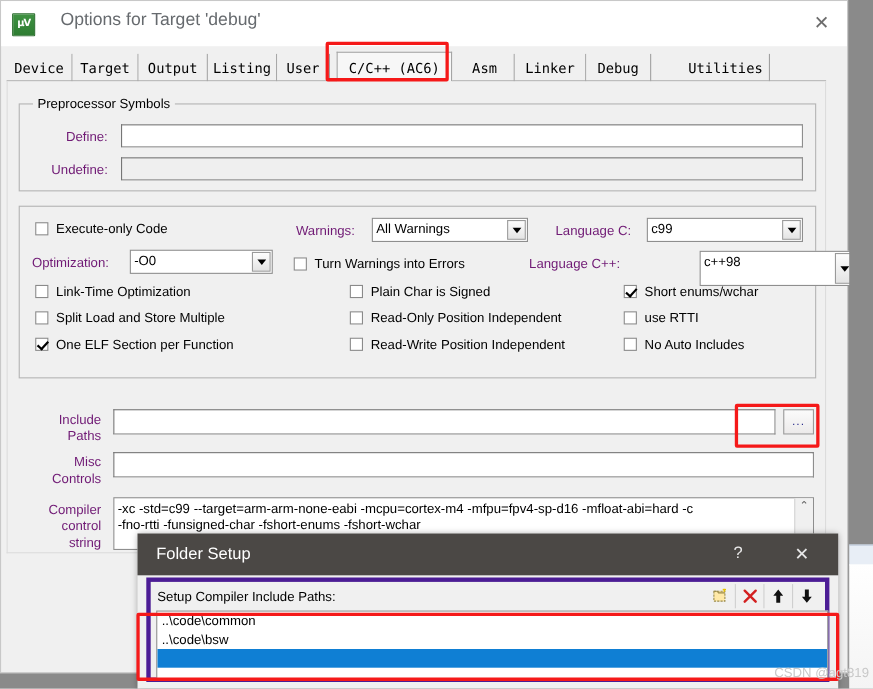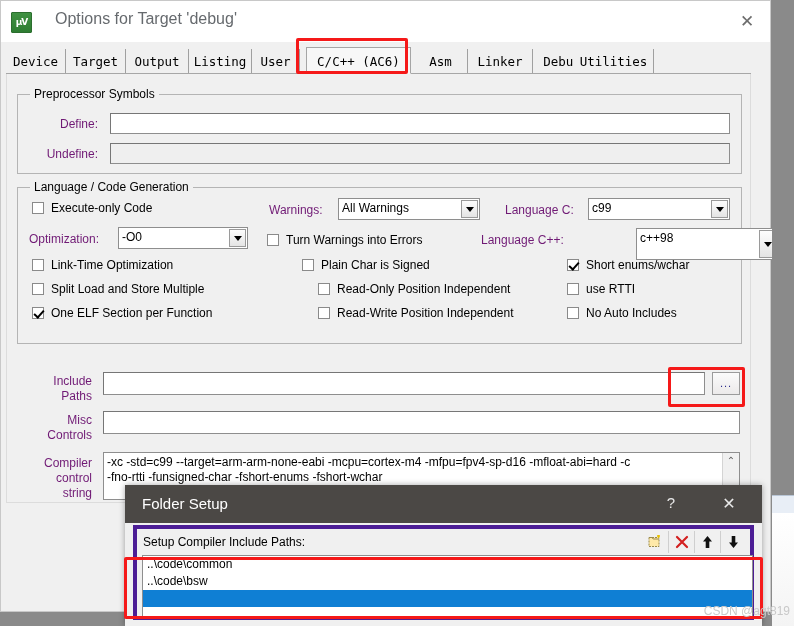--- a/index.html
+++ b/index.html
@@ -242,38 +242,37 @@
   <div id="tab-strip">
     <div class="tab" style="left:0px;width:60px;">Device</div>
     <div class="tab" style="left:60px;width:60px;">Target</div>
     <div class="tab" style="left:120px;width:63px;">Output</div>
     <div class="tab" style="left:183px;width:63px;">Listing</div>
     <div class="tab" style="left:246px;width:48px;">User</div>
     <div class="tab sel" style="left:300px;width:105px;top:-2px;">C/C++ (AC6)</div>
     <div class="tab" style="left:408px;width:54px;">Asm</div>
     <div class="tab" style="left:462px;width:65px;">Linker</div>
     <div class="tab" style="left:527px;width:59px;">Debug</div>
-    <div class="tab" style="left:568px;width:80px;">Utilities</div>
+    <div class="tab" style="left:614px;width:80px;">Utilities</div>
   </div>
   <div id="tab-underline"></div>
 
   <div id="body-panel">
 
     <div class="group" style="left:10px;top:20px;width:723px;height:78px;">
       <span class="group-title">Preprocessor Symbols</span>
 
       <span class="lbl r" style="left:10px;top:22px;width:70px;">Define:</span>
       <div class="txtbox" style="left:92px;top:18px;width:620px;height:21px;"></div>
 
       <span class="lbl r" style="left:5px;top:52px;width:75px;">Undefine:</span>
       <div class="txtbox dis" style="left:92px;top:48px;width:620px;height:21px;"></div>
     </div>
 
     <div class="group" style="left:10px;top:113px;width:723px;height:155px;">
-      <span class="group-title">Language / Code Generation</span>
 
       <div class="chk" style="left:14px;top:13px;">
         <span class="box"></span>
         <span>Execute-only Code</span>
       </div>
 
       <span class="lbl" style="left:11px;top:44px;">Optimization:</span>
       <div class="combo" style="left:100px;top:39px;width:130px;height:22px;">
         <span>-O0</span>
         <span class="arrow"></span>
@@ -295,21 +294,21 @@
       <span class="lbl" style="left:251px;top:15px;">Warnings:</span>
       <div class="combo" style="left:320px;top:10px;width:142px;height:22px;">
         <span>All Warnings</span>
         <span class="arrow"></span>
       </div>
 
       <div class="chk" style="left:249px;top:45px;">
         <span class="box"></span>
         <span>Turn Warnings into Errors</span>
       </div>
-      <div class="chk" style="left:284px;top:70px;">
+      <div class="chk" style="left:300px;top:70px;">
         <span class="box"></span>
         <span>Plain Char is Signed</span>
       </div>
       <div class="chk" style="left:300px;top:94px;">
         <span class="box"></span>
         <span>Read-Only Position Independent</span>
       </div>
       <div class="chk" style="left:300px;top:118px;">
         <span class="box"></span>
         <span>Read-Write Position Independent</span>

